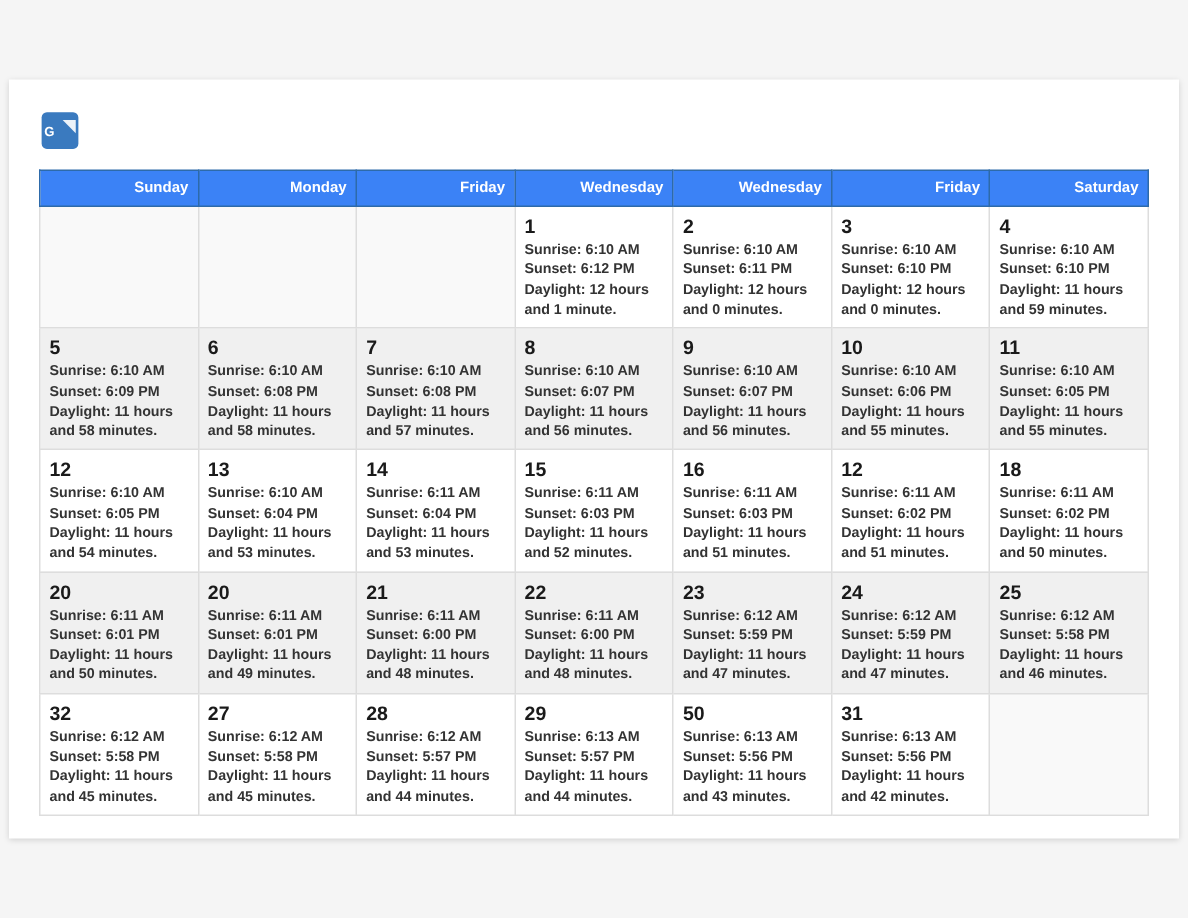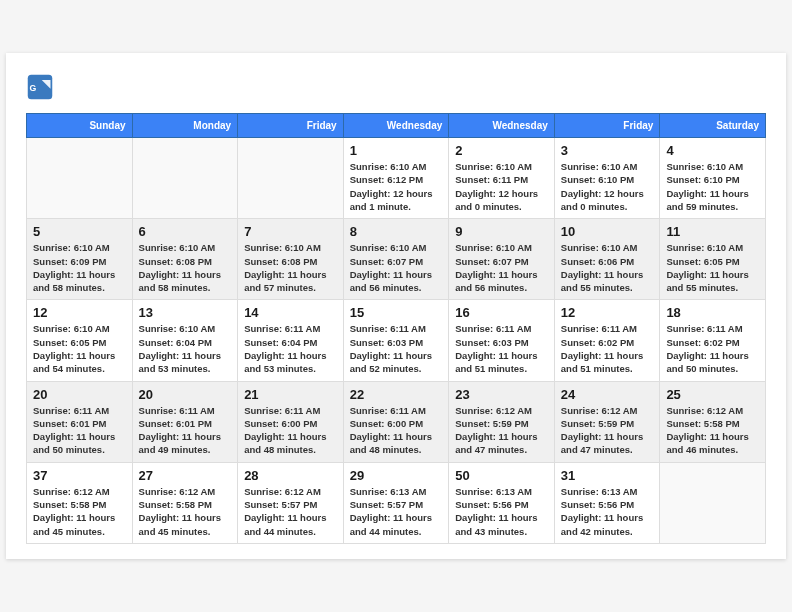--- a/index.html
+++ b/index.html
@@ -310,21 +310,21 @@
           <td>
             <div class="day-number">25</div>
             <div class="day-info" style="white-space: pre-line;">Sunrise: 6:12 AM
 Sunset: 5:58 PM
 Daylight: 11 hours
 and 46 minutes.</div>
           </td>
         </tr>
         <tr>
           <td>
-            <div class="day-number">37</div>
+            <div class="day-number">32</div>
             <div class="day-info" style="white-space: pre-line;">Sunrise: 6:12 AM
 Sunset: 5:58 PM
 Daylight: 11 hours
 and 45 minutes.</div>
           </td>
           <td>
             <div class="day-number">27</div>
             <div class="day-info" style="white-space: pre-line;">Sunrise: 6:12 AM
 Sunset: 5:58 PM
 Daylight: 11 hours

